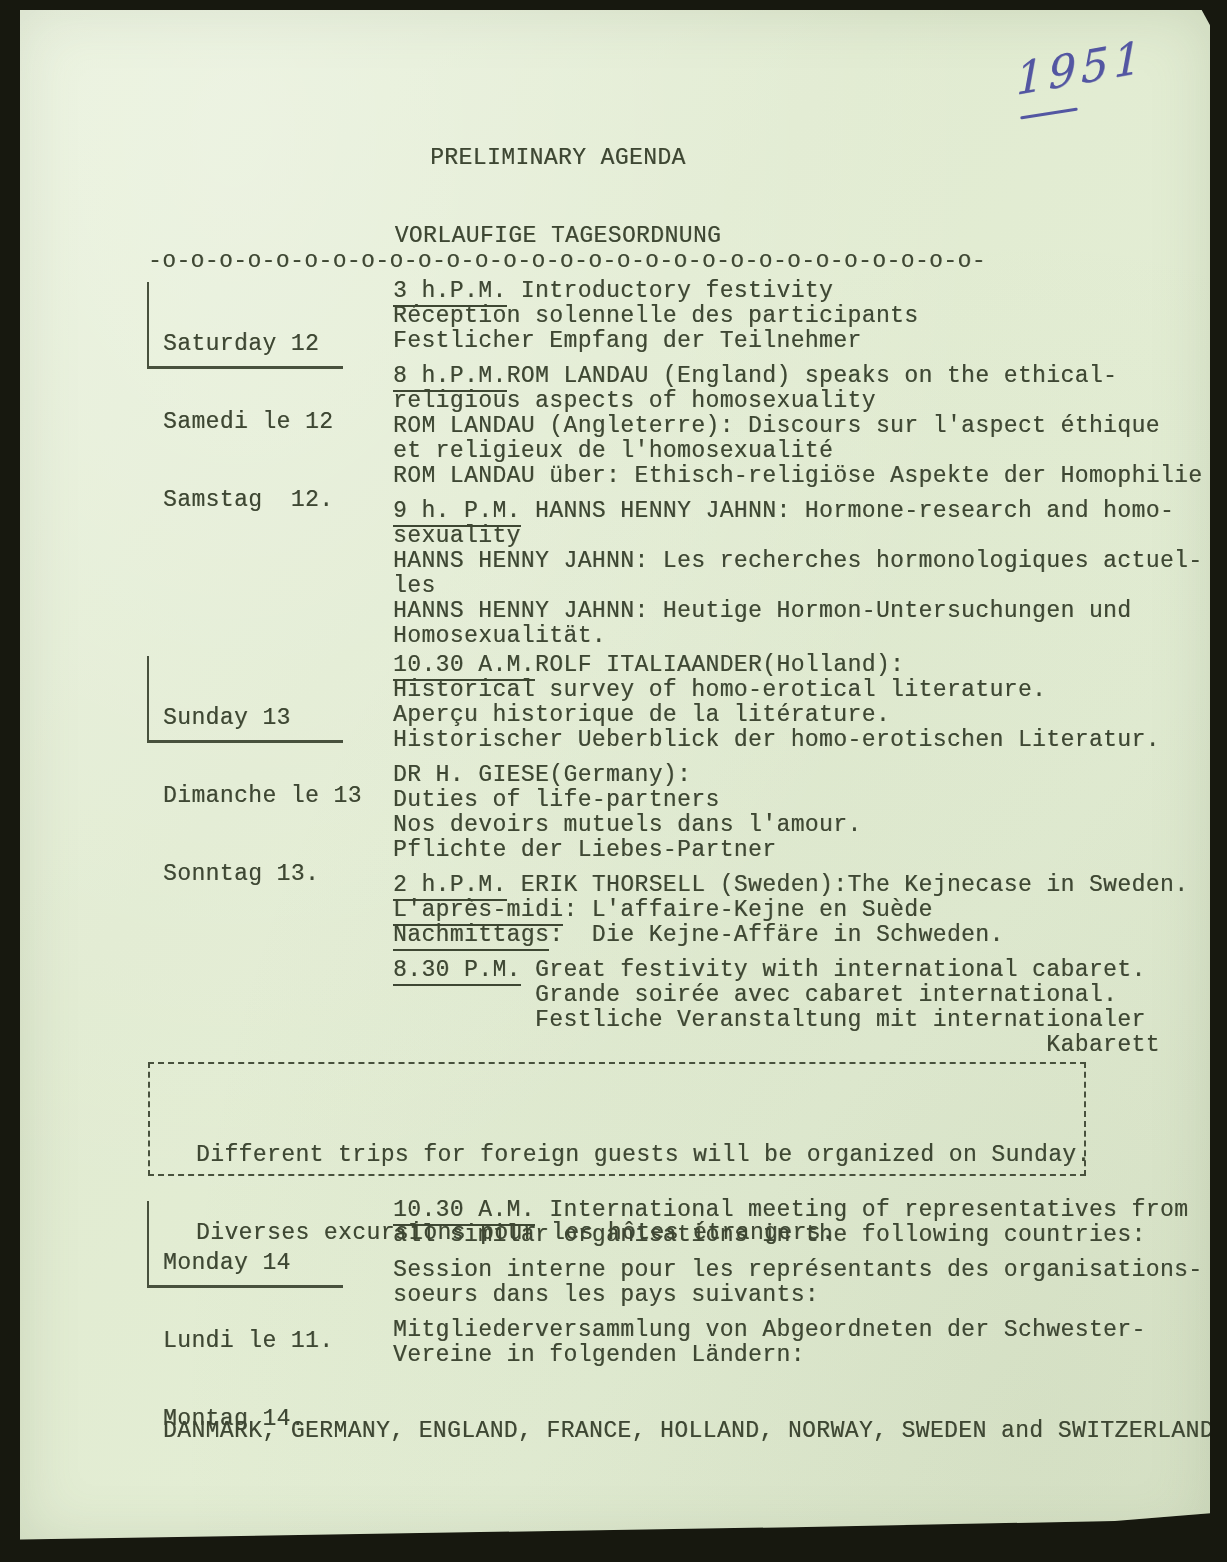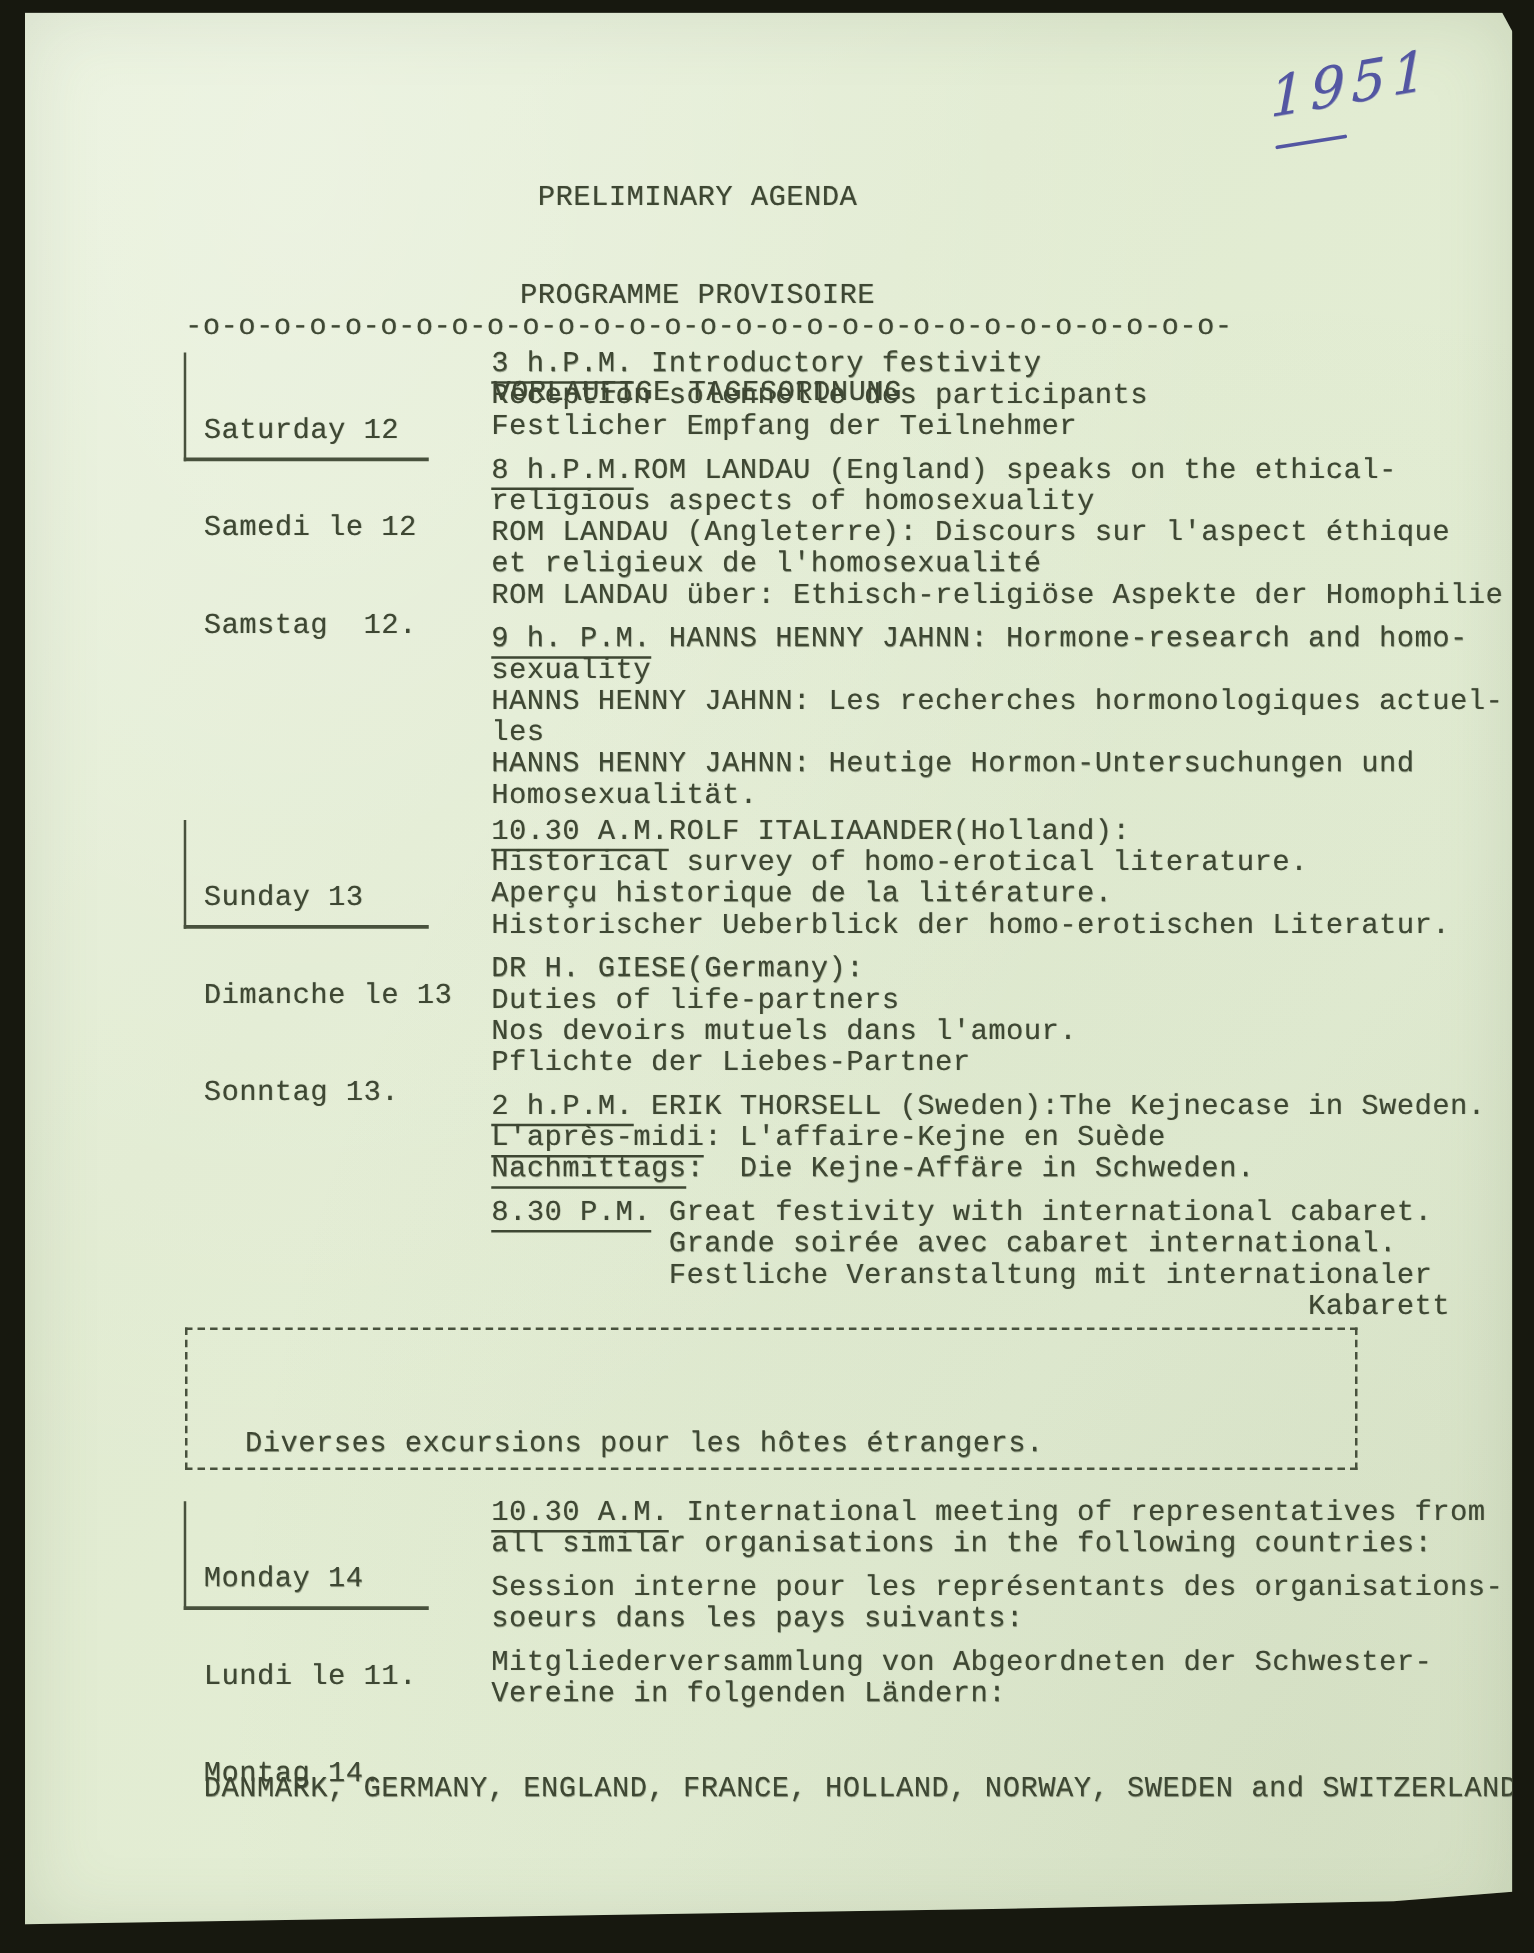--- a/index.html
+++ b/index.html
@@ -67,21 +67,20 @@
 </style>
 </head>
 <body>
 
 <div class="scan">
   <div class="paper">
     <div class="doc">
 
       <div class="title">
         <div>PRELIMINARY AGENDA</div>
-        <div>PROGRAMME PROVISOIRE</div>
         <div>VORLAUFIGE TAGESORDNUNG</div>
       </div>
 
 
       <div class="sep">-o-o-o-o-o-o-o-o-o-o-o-o-o-o-o-o-o-o-o-o-o-o-o-o-o-o-o-o-o-</div>
 
       <div class="block b-sat">
         <div class="bracket"></div>
         <div class="day">
           <div>Saturday 12</div>
@@ -95,20 +94,21 @@
         <div class="bracket"></div>
         <div class="day">
           <div>Sunday 13</div>
           <div>Dimanche le 13</div>
           <div>Sonntag 13.</div>
         </div>
         <div class="events"><div class="event"><div class="line"><span class="u">10.30 A.M.</span>ROLF ITALIAANDER(Holland):</div><div class="line">Historical survey of homo-erotical literature.</div><div class="line">Aperçu historique de la litérature.</div><div class="line">Historischer Ueberblick der homo-erotischen Literatur.</div></div><div class="event"><div class="line">DR H. GIESE(Germany):</div><div class="line">Duties of life-partners</div><div class="line">Nos devoirs mutuels dans l'amour.</div><div class="line">Pflichte der Liebes-Partner</div></div><div class="event"><div class="line"><span class="u">2 h.P.M.</span> ERIK THORSELL (Sweden):The Kejnecase in Sweden.</div><div class="line"><span class="u">L'après-midi</span>: L'affaire-Kejne en Suède</div><div class="line"><span class="u">Nachmittags</span>:  Die Kejne-Affäre in Schweden.</div></div><div class="event"><div class="line"><span class="u">8.30 P.M.</span> Great festivity with international cabaret.</div><div class="line">          Grande soirée avec cabaret international.</div><div class="line">          Festliche Veranstaltung mit internationaler</div><div class="line">                                              Kabarett</div></div></div>
       </div>
 
       <div class="notice">
+        <div>Different trips for foreign guests will be organized on Sunday.</div>
         <div>Diverses excursions pour les hôtes étrangers.</div>
       </div>
 
       <div class="block b-mon">
         <div class="bracket"></div>
         <div class="day">
           <div>Monday 14</div>
           <div>Lundi le 11.</div>
           <div>Montag 14.</div>
         </div>

